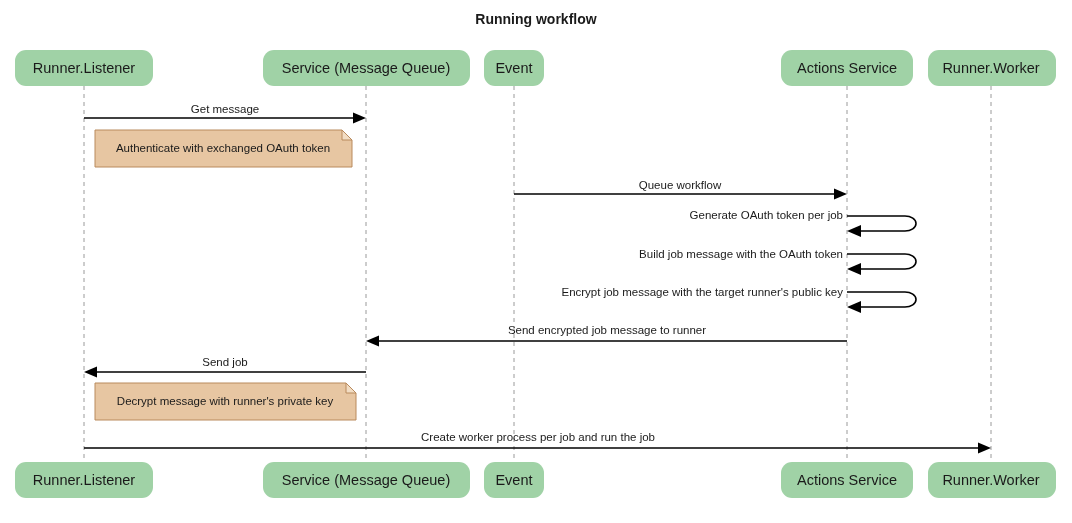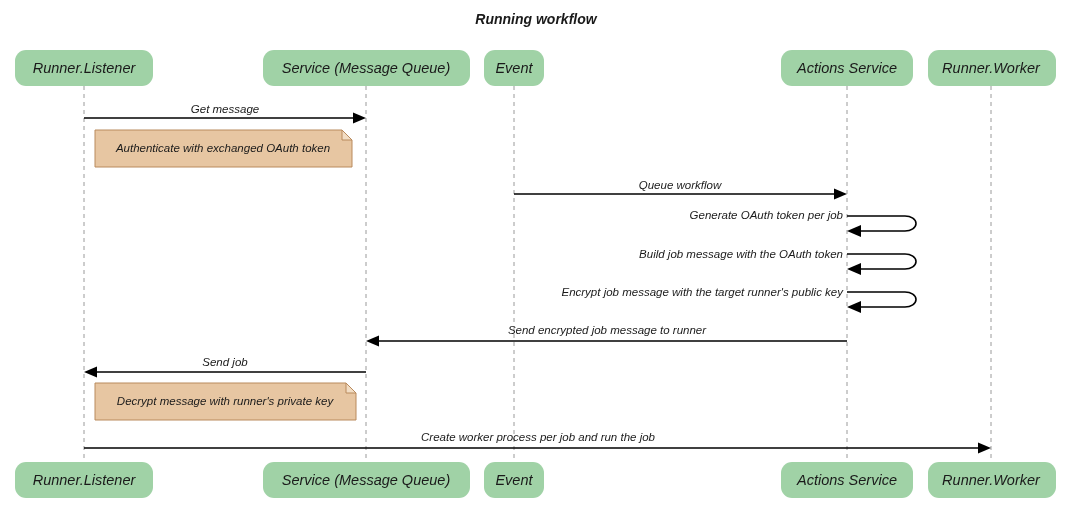--- a/index.html
+++ b/index.html
@@ -9,21 +9,20 @@
   }
   body {
     font-family: "Liberation Sans", sans-serif;
   }
   #diagram-root {
     position: relative;
     width: 1072px;
     height: 523px;
     background: #ffffff;
     overflow: hidden;
-    font-style: italic;
   }
   #seq-svg {
     position: absolute;
     left: 0;
     top: 0;
   }
   .diagram-title {
     font-size: 14px;
     font-weight: bold;
     fill: #1a1a1a;

